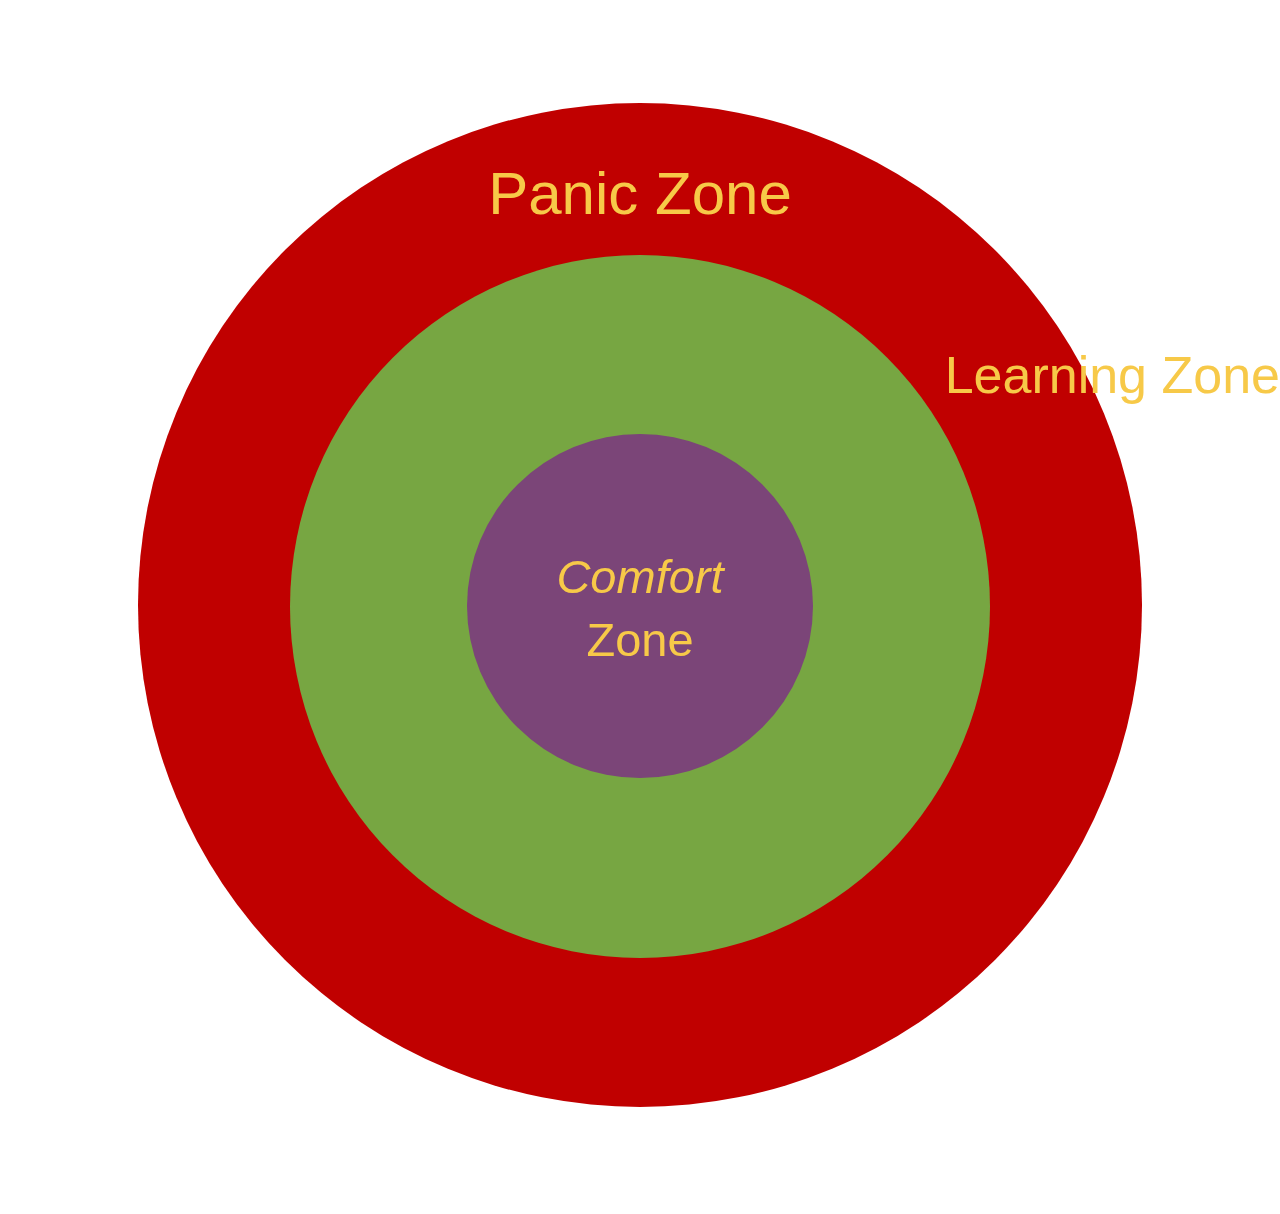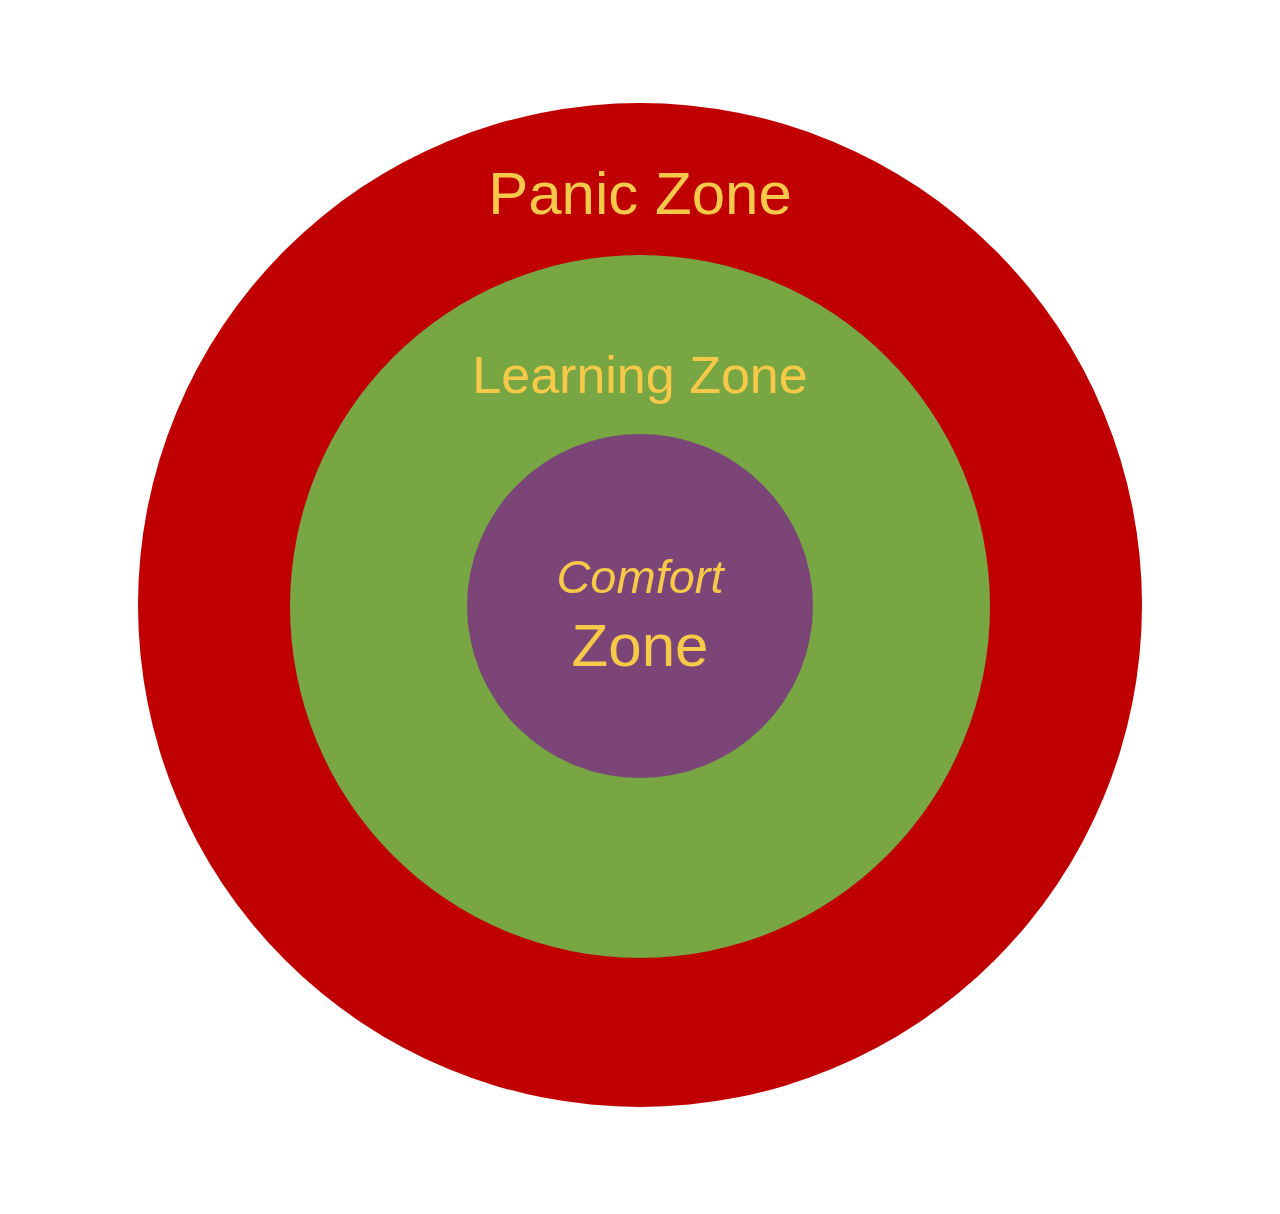--- a/index.html
+++ b/index.html
@@ -9,16 +9,16 @@
 </style>
 </head>
 <body>
 
 <div>
   <div class="circle" style="left:138px;top:103px;width:1004px;height:1004px;background:#c00000;"></div>
   <div class="circle" style="left:290px;top:255px;width:700px;height:703px;background:#77a642;"></div>
   <div class="circle" style="left:467px;top:434px;width:346px;height:344px;background:#7b4578;"></div>
 
   <div class="label" style="top:164px;font-size:60px;">Panic Zone</div>
-  <div class="label" style="top:349px;font-size:52px;">Learning Zone</div>
+  <div class="label" style="top:349px;font-size:52px;text-align:right;">Learning Zone</div>
   <div class="label" style="top:553px;font-size:47px;font-style:italic;">Comfort</div>
-  <div class="label" style="top:616px;font-size:60px;">Zone</div>
+  <div class="label" style="top:616px;font-size:47px;">Zone</div>
 </div>
 
 </body></html>

